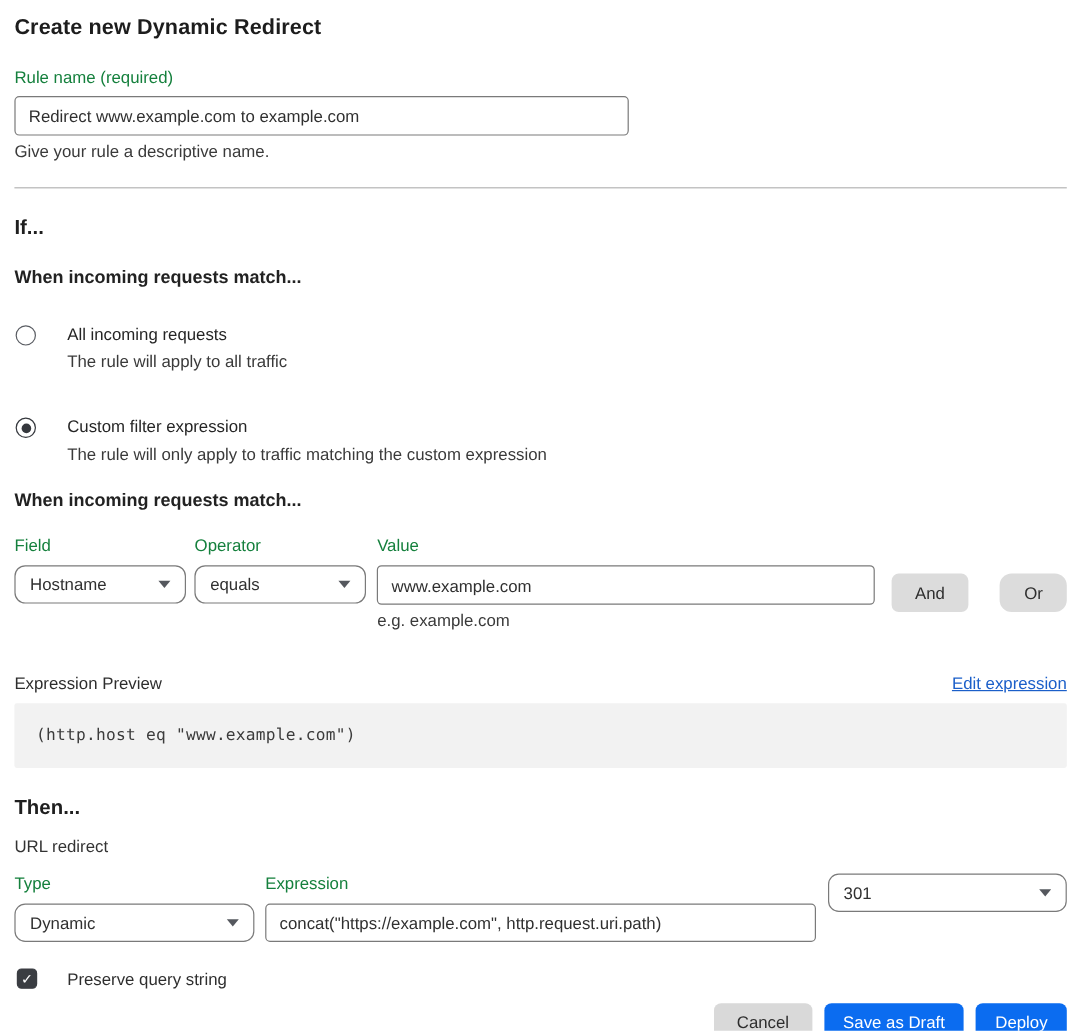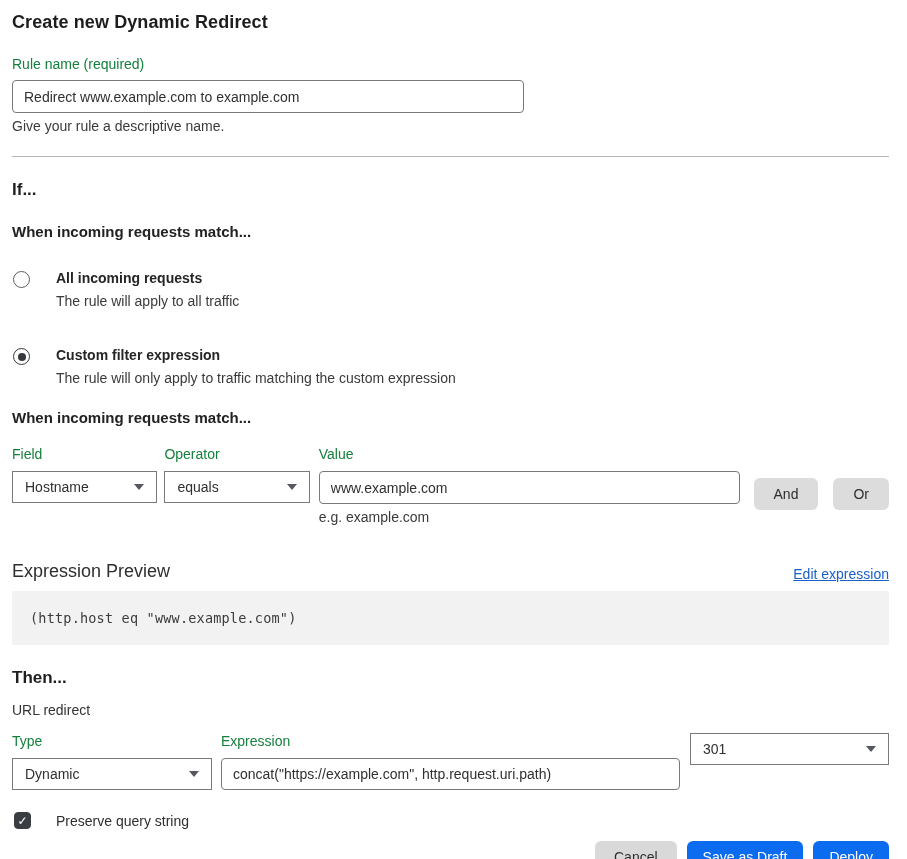--- a/index.html
+++ b/index.html
@@ -40,53 +40,53 @@
     margin: 1px 0 0 1px;
     position: relative;
   }
   .radio.on { border-color: #35383d; }
   .radio.on::after {
     content: ""; position: absolute; left: 50%; top: 50%;
     width: 8px; height: 8px; border-radius: 50%;
     background: #35383d; transform: translate(-50%, -50%);
   }
   .radio-texts { margin-left: 26px; }
-  .radio-title { font-size: 14px; font-weight: 700; color: #252525; }
+  .radio-title { font-size: 14px; font-weight: 400; color: #252525; }
   .radio-desc { font-size: 14px; color: #3a3a3a; margin-top: 7px; }
 
   
   .condition-row { display: flex; align-items: flex-start; margin-top: 20px; }
   .cond-col .form-label { margin-bottom: 9px; }
   .select-box {
-    height: 32px; border: 1px solid #7a7a7a; border-radius: 0; background: #fff;
+    height: 32px; border: 1px solid #7a7a7a; border-radius: 9px; background: #fff;
     display: flex; align-items: center; justify-content: space-between;
     padding: 4px 12px; font-size: 14px; color: #303030; cursor: pointer;
   }
   .chevron {
     width: 0; height: 0;
     border-left: 5px solid transparent; border-right: 5px solid transparent;
     border-top: 6px solid #55585e;
     margin-left: 8px; flex: 0 0 auto;
   }
   .col-field { width: 151px; }
   .col-operator { width: 151px; margin-left: 7px; }
   .col-value { width: 437px; margin-left: 9px; }
   .logic-btn {
     height: 32px; padding: 0 20px;
     background: #dcdcdc; color: #2e2e2e;
     border: none; border-radius: 6px; font-size: 14px;
     font-family: "Liberation Sans", sans-serif;
     margin-top: 32px; cursor: pointer;
   }
   .and-btn { margin-left: 14px; }
-  .or-btn { margin-left: 15px; }
+  .or-btn { margin-left: 26px; border-radius: 10px; }
 
   
   .preview-header { display: flex; justify-content: space-between; align-items: flex-end; margin-top: 36px; }
-  .preview-label { font-size: 18px; color: #2e2e2e; }
+  .preview-label { font-size: 14px; color: #2e2e2e; }
   .edit-link { font-size: 14px; color: #1b5fc9; text-decoration: underline; cursor: pointer; }
   .code-block {
     margin-top: 9px; height: 54px; background: #f2f2f2; border-radius: 2px;
     display: flex; align-items: center; padding: 0 18px;
     font-family: "DejaVu Sans Mono", monospace; font-size: 13.5px; color: #3c3c3c;
     letter-spacing: .2px;
   }
 
   
   .url-redirect-label { margin-top: 14px; font-size: 14px; color: #333; }

